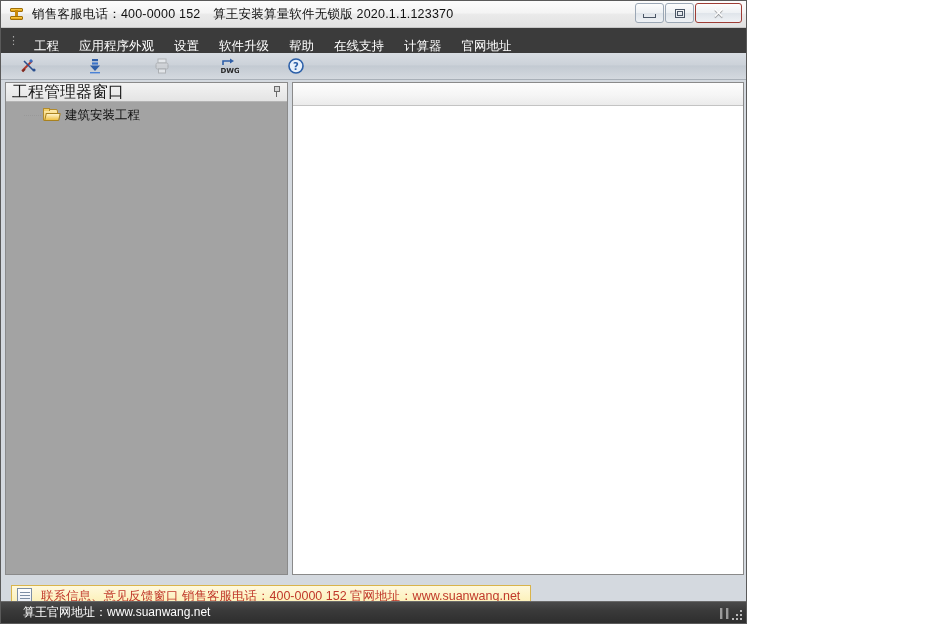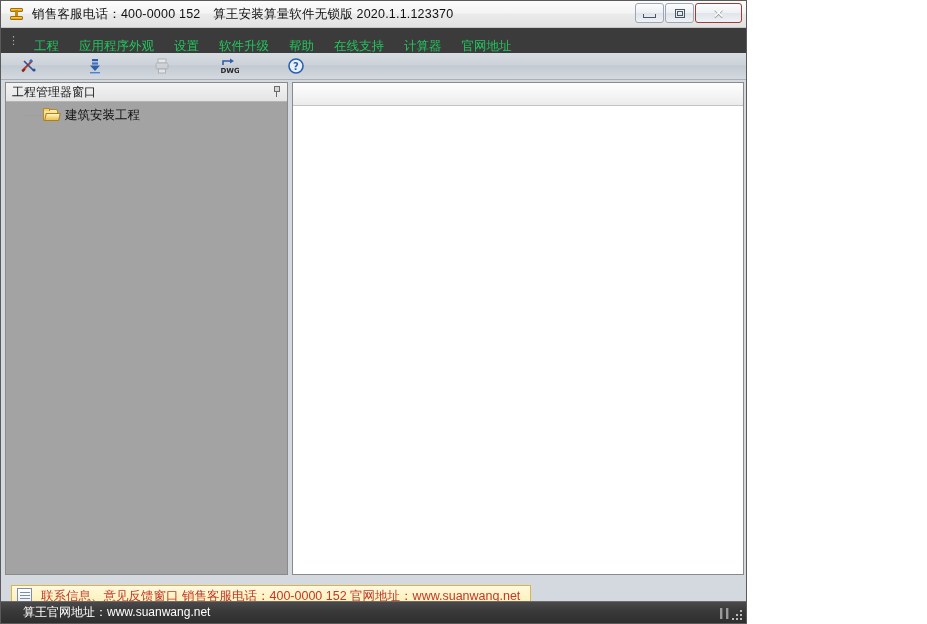--- a/index.html
+++ b/index.html
@@ -127,21 +127,21 @@
     box-sizing: border-box;
   }
   .menu-grip {
     color: #a9a9a9;
     font-size: 11px;
     padding: 0 6px 0 2px;
     letter-spacing: -1px;
     line-height: 1;
   }
   .menu-item {
-    color: #22c55e;
+    color: #ffffff;
     font-size: 12.5px;
     padding: 16px 10px 5px 10px;
     white-space: nowrap;
   }
 
   
   .toolbar {
     height: 27px;
     flex: 0 0 27px;
     background: linear-gradient(to bottom, #d8dde3 0%, #ccd2d9 45%, #c3cad2 50%, #d4d9df 100%);
@@ -181,21 +181,21 @@
   }
   .panel-caption {
     height: 19px;
     flex: 0 0 19px;
     background: linear-gradient(to bottom, #f3f3f3, #e4e4e4);
     border-bottom: 1px solid #b4b4b4;
     display: flex;
     align-items: center;
     padding: 0 4px 0 6px;
     box-sizing: border-box;
-    font-size: 12px;
+    font-size: 16px;
     color: #1a1a1a;
     justify-content: space-between;
   }
   .pin-icon {
     width: 11px; height: 12px;
     position: relative;
     opacity: .8;
   }
   .pin-icon:before {
     content: "";

